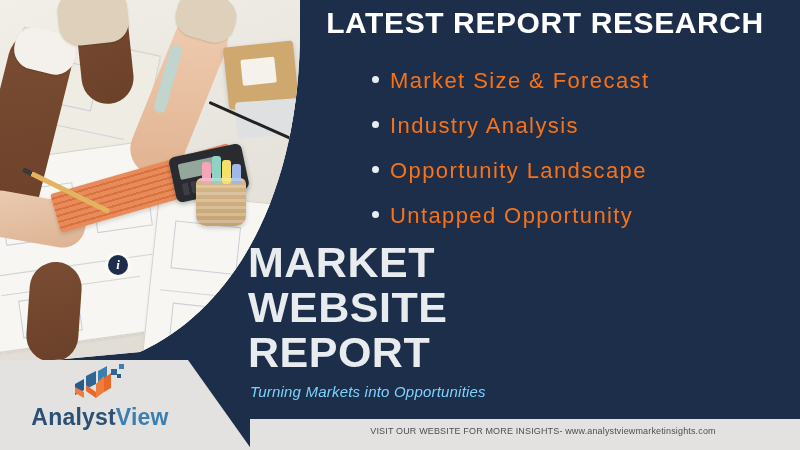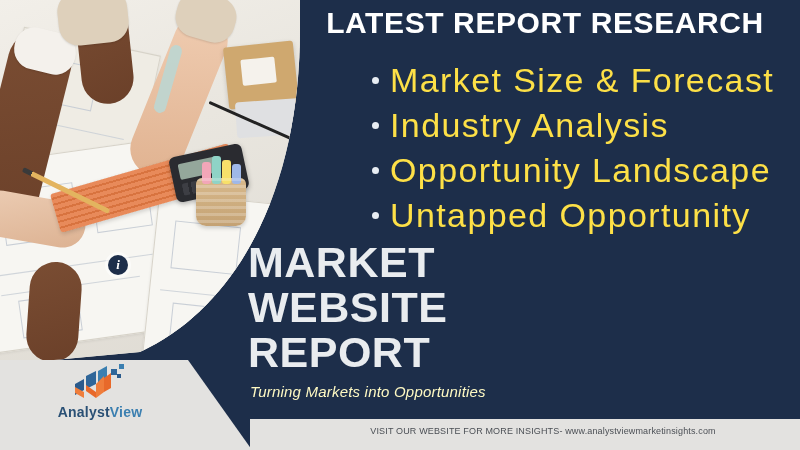--- a/index.html
+++ b/index.html
@@ -163,22 +163,22 @@
     color:#ffffff;
     font-size:30px;
     font-weight:bold;
     letter-spacing:.6px;
     white-space:nowrap;
   }
   .bullets {
     position:absolute; left:372px; top:58px; width:420px;
   }
   .bullet {
-    color:#fde047;
-    font-size:34px;
+    color:#f97316;
+    font-size:22px;
     letter-spacing:1.4px;
     line-height:45px;
     white-space:nowrap;
     font-weight:300;
   }
   .bullet .dot {
     display:inline-block;
     width:7px; height:7px; border-radius:50%;
     background:#e8edf3;
     vertical-align:middle;
@@ -189,41 +189,41 @@
   .big-title {
     position:absolute; left:248px; top:240px;
     color:#e9ecef;
     font-size:43px;
     font-weight:bold;
     line-height:45px;
     letter-spacing:.5px;
   }
   .tagline {
     position:absolute; left:250px; top:383px;
-    color:#fef9c3;
+    color:#7dd3fc;
     font-size:15px;
     font-style:italic;
     letter-spacing:.2px;
   }
 
   
   .logo-panel {
     position:absolute; left:0; top:356px;
     width:252px; height:94px;
     background:#e3e2e0;
     -webkit-clip-path: polygon(0 4px, 188px 4px, 252px 94px, 0 94px);
     clip-path: polygon(0 4px, 188px 4px, 252px 94px, 0 94px);
   }
   .logo-wrap {
     position:absolute; left:0; top:362px; width:200px;
     text-align:center;
   }
   .logo-mark { width:58px; height:40px; display:block; margin:0 auto 2px; }
   .logo-name {
-    font-size:14px; font-weight:bold; color:#2a5075; letter-spacing:.2px;
+    font-size:23px; font-weight:bold; color:#2a5075; letter-spacing:.2px;
   }
   .logo-name .view { color:#3b7fb0; }
   .logo-sub {
     font-size:14px; color:#4a7fa8; letter-spacing:.3px; margin-top:1px;
   }
 
   
   .footer-band {
     position:absolute; left:250px; top:419px; width:550px; height:31px;
     background:#e3e2e0;

